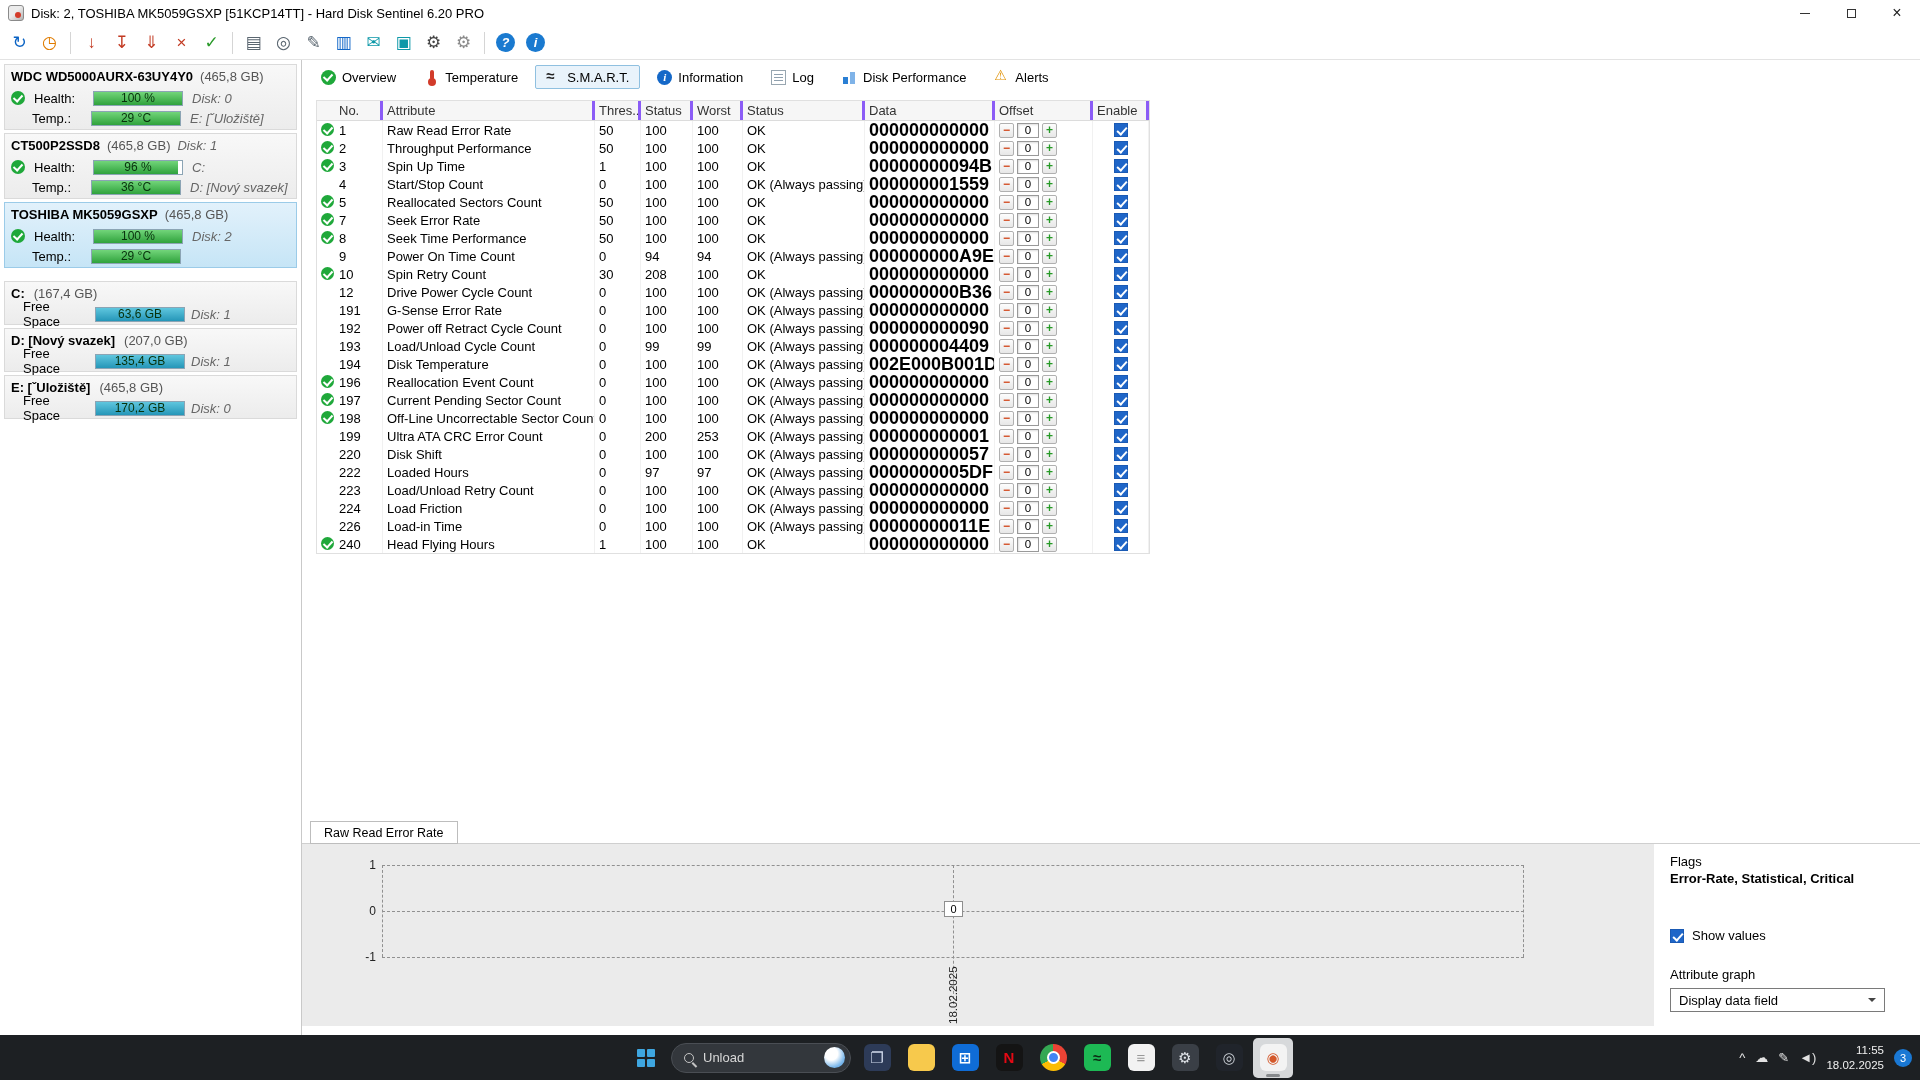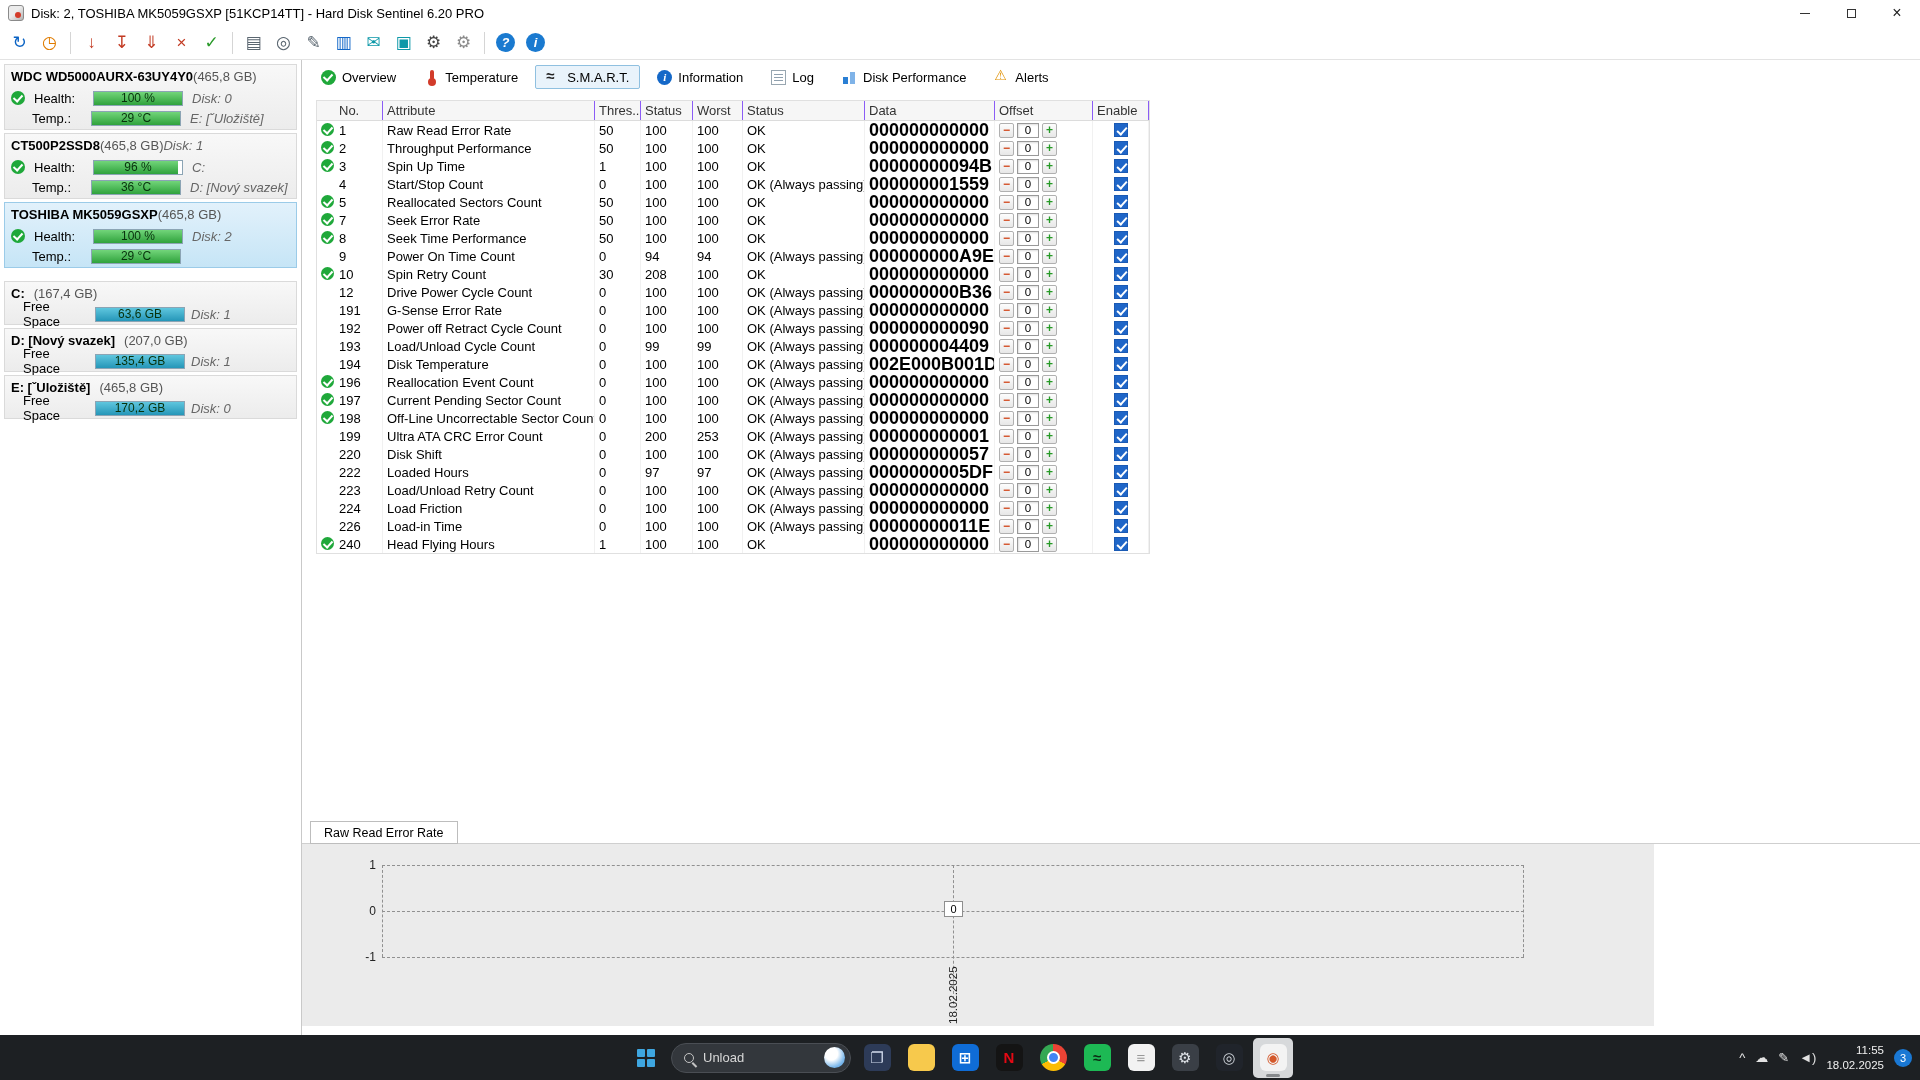--- a/index.html
+++ b/index.html
@@ -30,21 +30,21 @@
   
   .content{flex:1;display:flex;min-height:0}
   .sidebar{width:302px;flex:0 0 auto;border-right:1px solid #c9c9c9;padding:4px;overflow:hidden}
   .main{flex:1;display:flex;flex-direction:column;min-width:0;padding-bottom:9px}
 
   
   .disk-item,.part-item{background:linear-gradient(#f8f8f8,#ececec);border:1px solid #dadada;padding:3px 6px;margin-bottom:3px;position:relative}
   .disk-item{height:66px}
   .part-item{height:44px}
   .disk-item.selected{background:linear-gradient(#e2f1fb,#c6e5f6);border-color:#9bcbe8}
-  .dl1{display:flex;gap:0;align-items:baseline;margin:1px 0 4px}
+  .dl1{display:flex;gap:7px;align-items:baseline;margin:1px 0 4px}
   .dname{font-weight:bold;white-space:nowrap}
   .dsize{color:#555}
   .dright{color:#666;font-style:italic}
   .dl2,.dl3{display:flex;align-items:center;gap:9px;height:20px}
   .okbig{flex:0 0 auto}
   .hlab{width:50px;flex:0 0 auto}
   .tlab{width:50px;margin-left:21px;flex:0 0 auto}
   .bar{width:90px;height:15px;border:1px solid #8ba4b4;background:#fff;position:relative;flex:0 0 auto}
   .fill{position:absolute;left:0;top:0;bottom:0;background:linear-gradient(#72d57a,#2fa23c)}
   .fill.teal{background:linear-gradient(#5fc6de,#2596b8)}
@@ -76,21 +76,21 @@
   .ic-log{background:#fff;border:1px solid #98a6b0}
   .ic-log::after{content:"";position:absolute;left:2px;right:2px;top:3px;height:1px;background:#8fa0ae;box-shadow:0 3px 0 #8fa0ae,0 6px 0 #8fa0ae}
   .ic-perf::before{content:"";position:absolute;left:1px;bottom:1px;width:5px;height:7px;background:#2a7fd4}
   .ic-perf::after{content:"";position:absolute;left:8px;bottom:1px;width:5px;height:12px;background:#7fb3e8}
   .ic-alert::before{content:"⚠";position:absolute;left:0;top:-3px;font-size:14px;color:#e09000}
 
   
   .smart-table{margin:7px 0 0 14px;width:834px;border:1px solid #e0e0e0;flex:0 0 auto}
   .thead,.trow{display:grid;grid-template-columns:66px 212px 46px 52px 50px 122px 130px 98px 56px;align-items:center}
   .thead{height:20px;background:#f6f6f6;border-bottom:1px solid #dcdcdc;color:#333}
-  .thead>div{padding:0 4px;height:100%;display:flex;align-items:center;border-right:1px solid #8b5cf6;overflow:hidden;white-space:nowrap}
+  .thead>div{padding:0 4px;height:100%;display:flex;align-items:center;border-right:3px solid #8b5cf6;overflow:hidden;white-space:nowrap}
   .trow{height:18px}
   .trow>div{padding:0 4px;height:100%;display:flex;align-items:center;border-right:1px solid #f1f1f1;overflow:hidden;white-space:nowrap}
   .c-no{position:relative;padding-left:22px !important}
   .ok-ic{position:absolute;left:4px;top:2px}
   .c-data{font-weight:bold;font-size:18px}
   .c-offset{gap:3px}
   .mini{width:15px;height:15px;border:1px solid #b0b0b0;background:linear-gradient(#fdfdfd,#e7e7e7);display:inline-flex;align-items:center;justify-content:center;font-weight:bold;font-size:12px;border-radius:2px;flex:0 0 auto}
   .mini.minus{color:#d2491f}
   .mini.plus{color:#279a27}
   .offset-field{width:22px;height:15px;border:1px solid #999;background:#fff;display:inline-flex;align-items:center;justify-content:center;font-size:11.5px;box-shadow:inset 1px 1px 2px #ddd;flex:0 0 auto}
@@ -946,20 +946,33 @@
           <span class="gtick" style="top:106px">-1</span>
           <span class="gline" style="top:21px"></span>
           <span class="gline" style="top:67px"></span>
           <span class="gline" style="top:113px"></span>
           <span class="gv" style="left:80px;top:21px;height:92px"></span>
           <span class="gv" style="right:130px;top:21px;height:92px"></span>
           <span class="gv" style="left:651px;top:21px;height:139px"></span>
           <span class="gpoint">0</span>
           <span class="gdate">18.02.2025</span>
         </div>
+        <div class="flags">
+          <div class="flabel">Flags</div>
+          <div class="fvalue">Error-Rate, Statistical, Critical</div>
+          <div class="showrow">
+            <span class="cb checked"></span>
+            <span>Show values</span>
+          </div>
+          <div class="aglabel">Attribute graph</div>
+          <div class="dd">
+            <span>Display data field</span>
+            <span class="dar"></span>
+          </div>
+        </div>
       </div>
 
     </div>
   </div>
 
 </div>
 
 <div class="taskbar">
   <div class="tb-center">
     <div class="tb-start">

